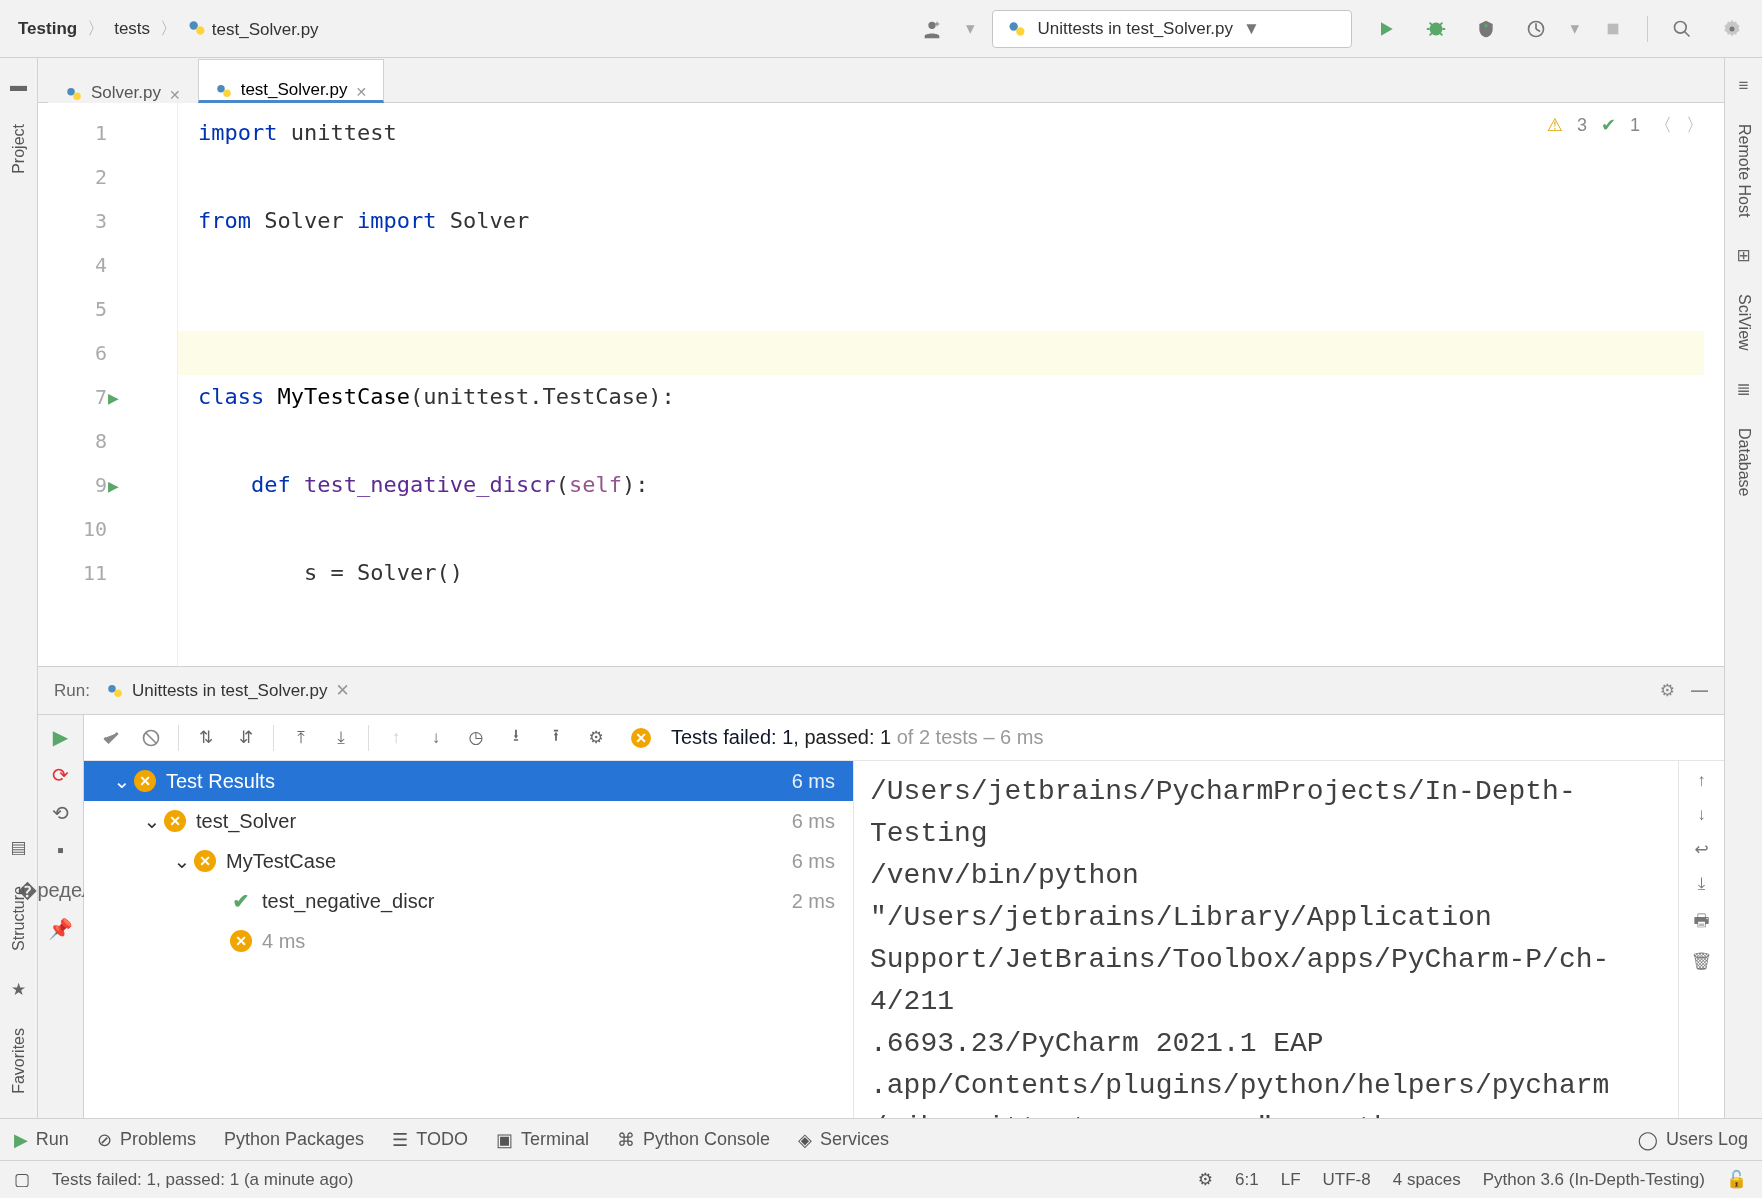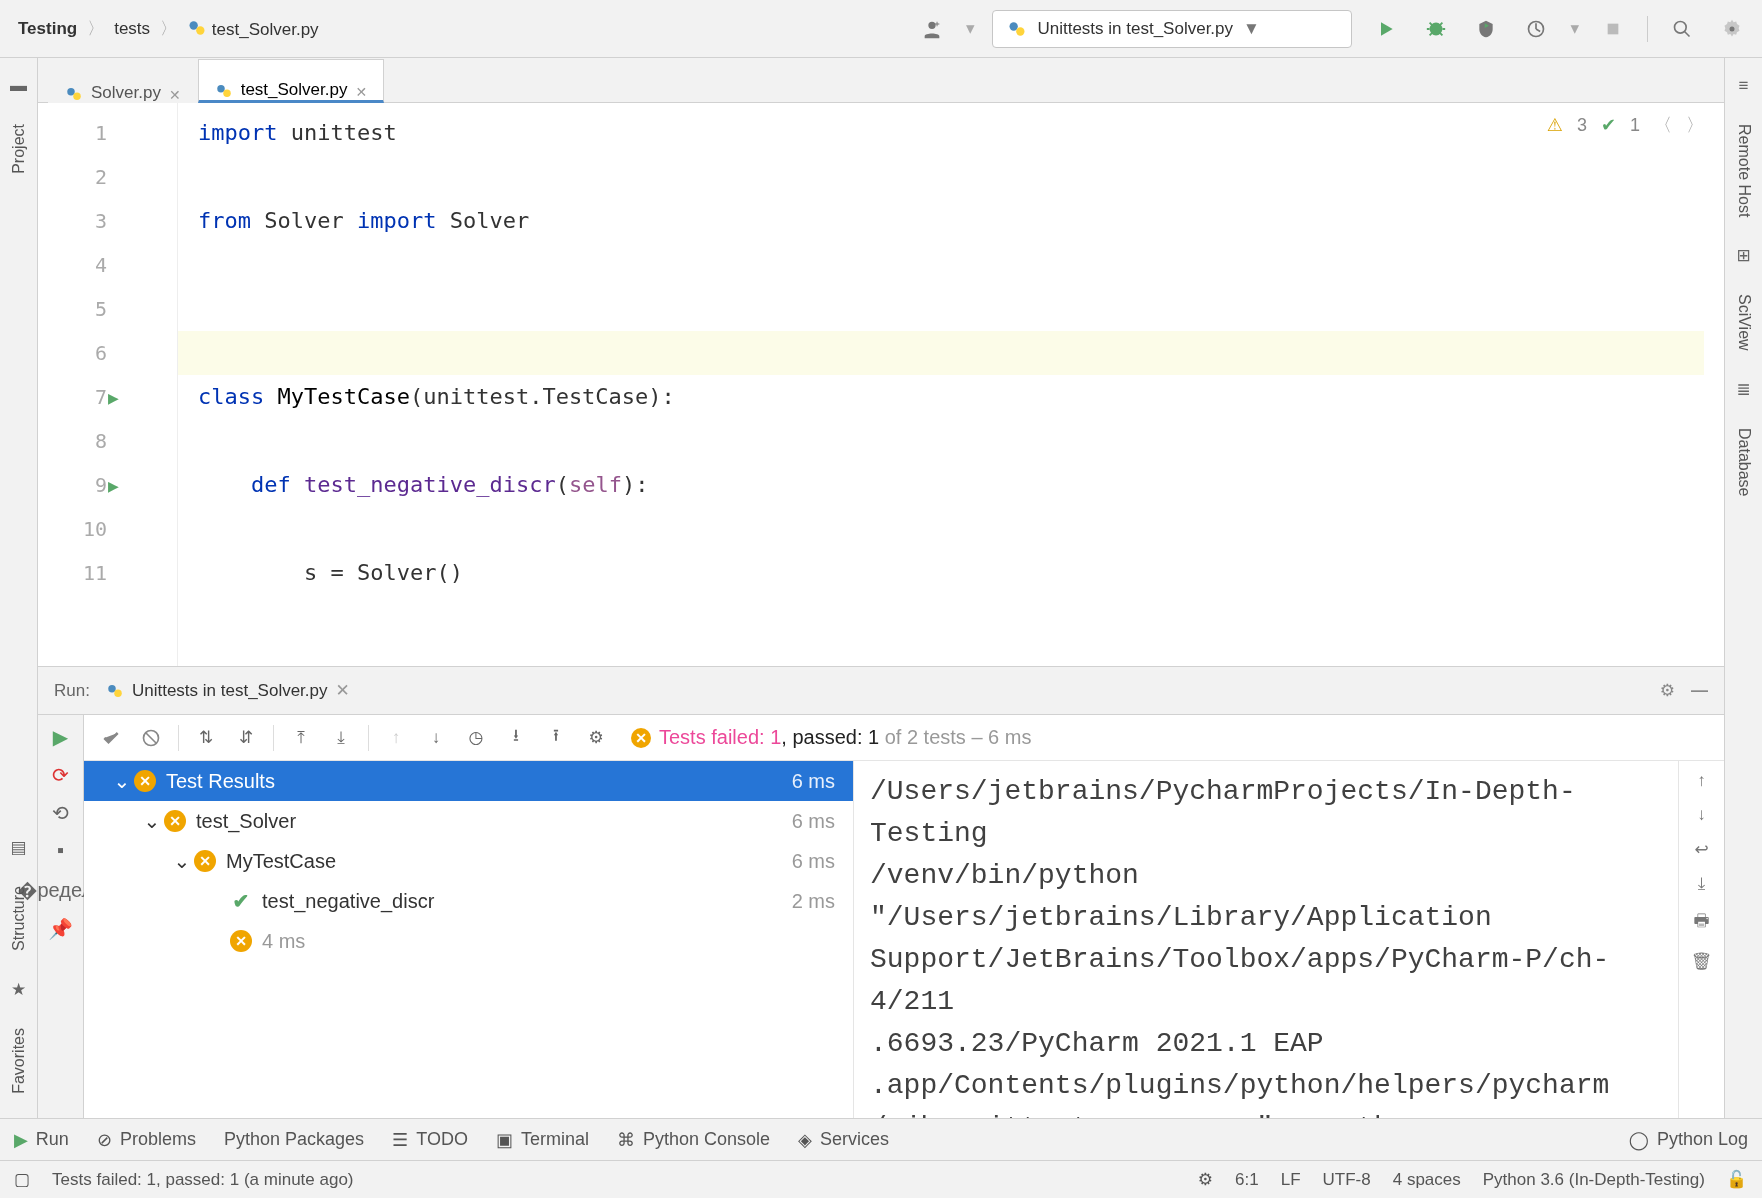--- a/index.html
+++ b/index.html
@@ -176,21 +176,21 @@
 .run-toolbar {
   height: 46px; display: flex; align-items: center; gap: 6px;
   padding: 0 10px; border-bottom: 1px solid #e5e5e5;
 }
 .rt-btn {
   width: 34px; height: 34px; display: flex; align-items: center; justify-content: center;
   border-radius: 3px; color: #666;
 }
 .rt-sep { width: 1px; height: 26px; background: #ddd; margin: 0 4px; }
 .run-status { margin-left: 12px; font-size: 20px; display: flex; align-items: center; gap: 8px; }
-.fail-c { color: #ec4899; }
+.fail-c { color: #0f172a; margin-left: 12px; }
 .pass-c { color: #222; }
 .dim-c { color: #999; }
 .status-ic { width: 20px; height: 20px; border-radius: 50%; background: #f0a500; color: #fff; display: inline-flex; align-items: center; justify-content: center; font-size: 14px; font-weight: 700; }
 
 .run-split { flex: 1; display: flex; min-height: 0; }
 .test-tree {
   width: 770px; border-right: 1px solid #e5e5e5;
   overflow: auto; font-size: 20px;
 }
 .tree-row {
@@ -556,21 +556,21 @@
       <span>⌘</span>
       <span>Python Console</span>
     </span>
   <span class="tw-item">
       <span>◈</span>
       <span>Services</span>
     </span>
   <div class="sp"></div>
   <span class="tw-item">
       <span>◯</span>
-      <span>Python Log</span>
+      <span>Users Log</span>
     </span>
 </div>
 
 <div class="status">
   <span>▢</span>
   <span>Tests failed: 1, passed: 1 (a minute ago)</span>
   <div class="sp"></div>
   <span>⚙</span>
   <span>6:1</span>
   <span>LF</span>

